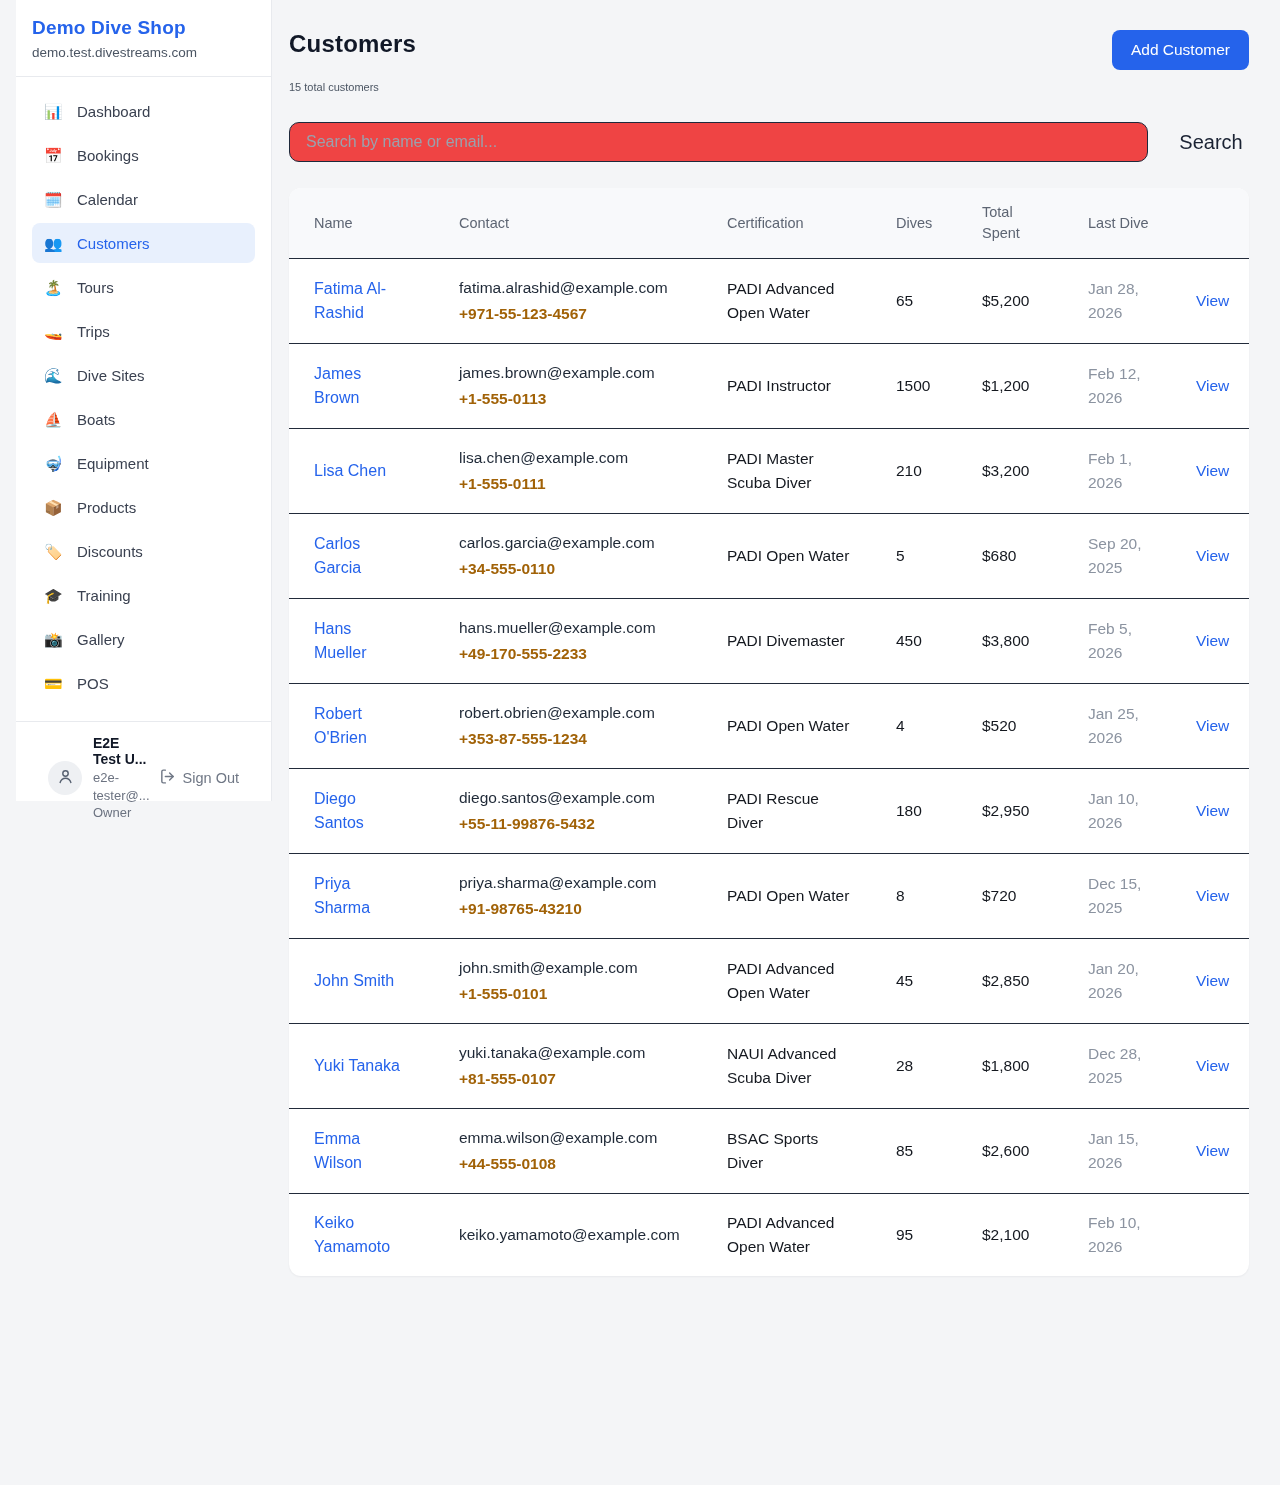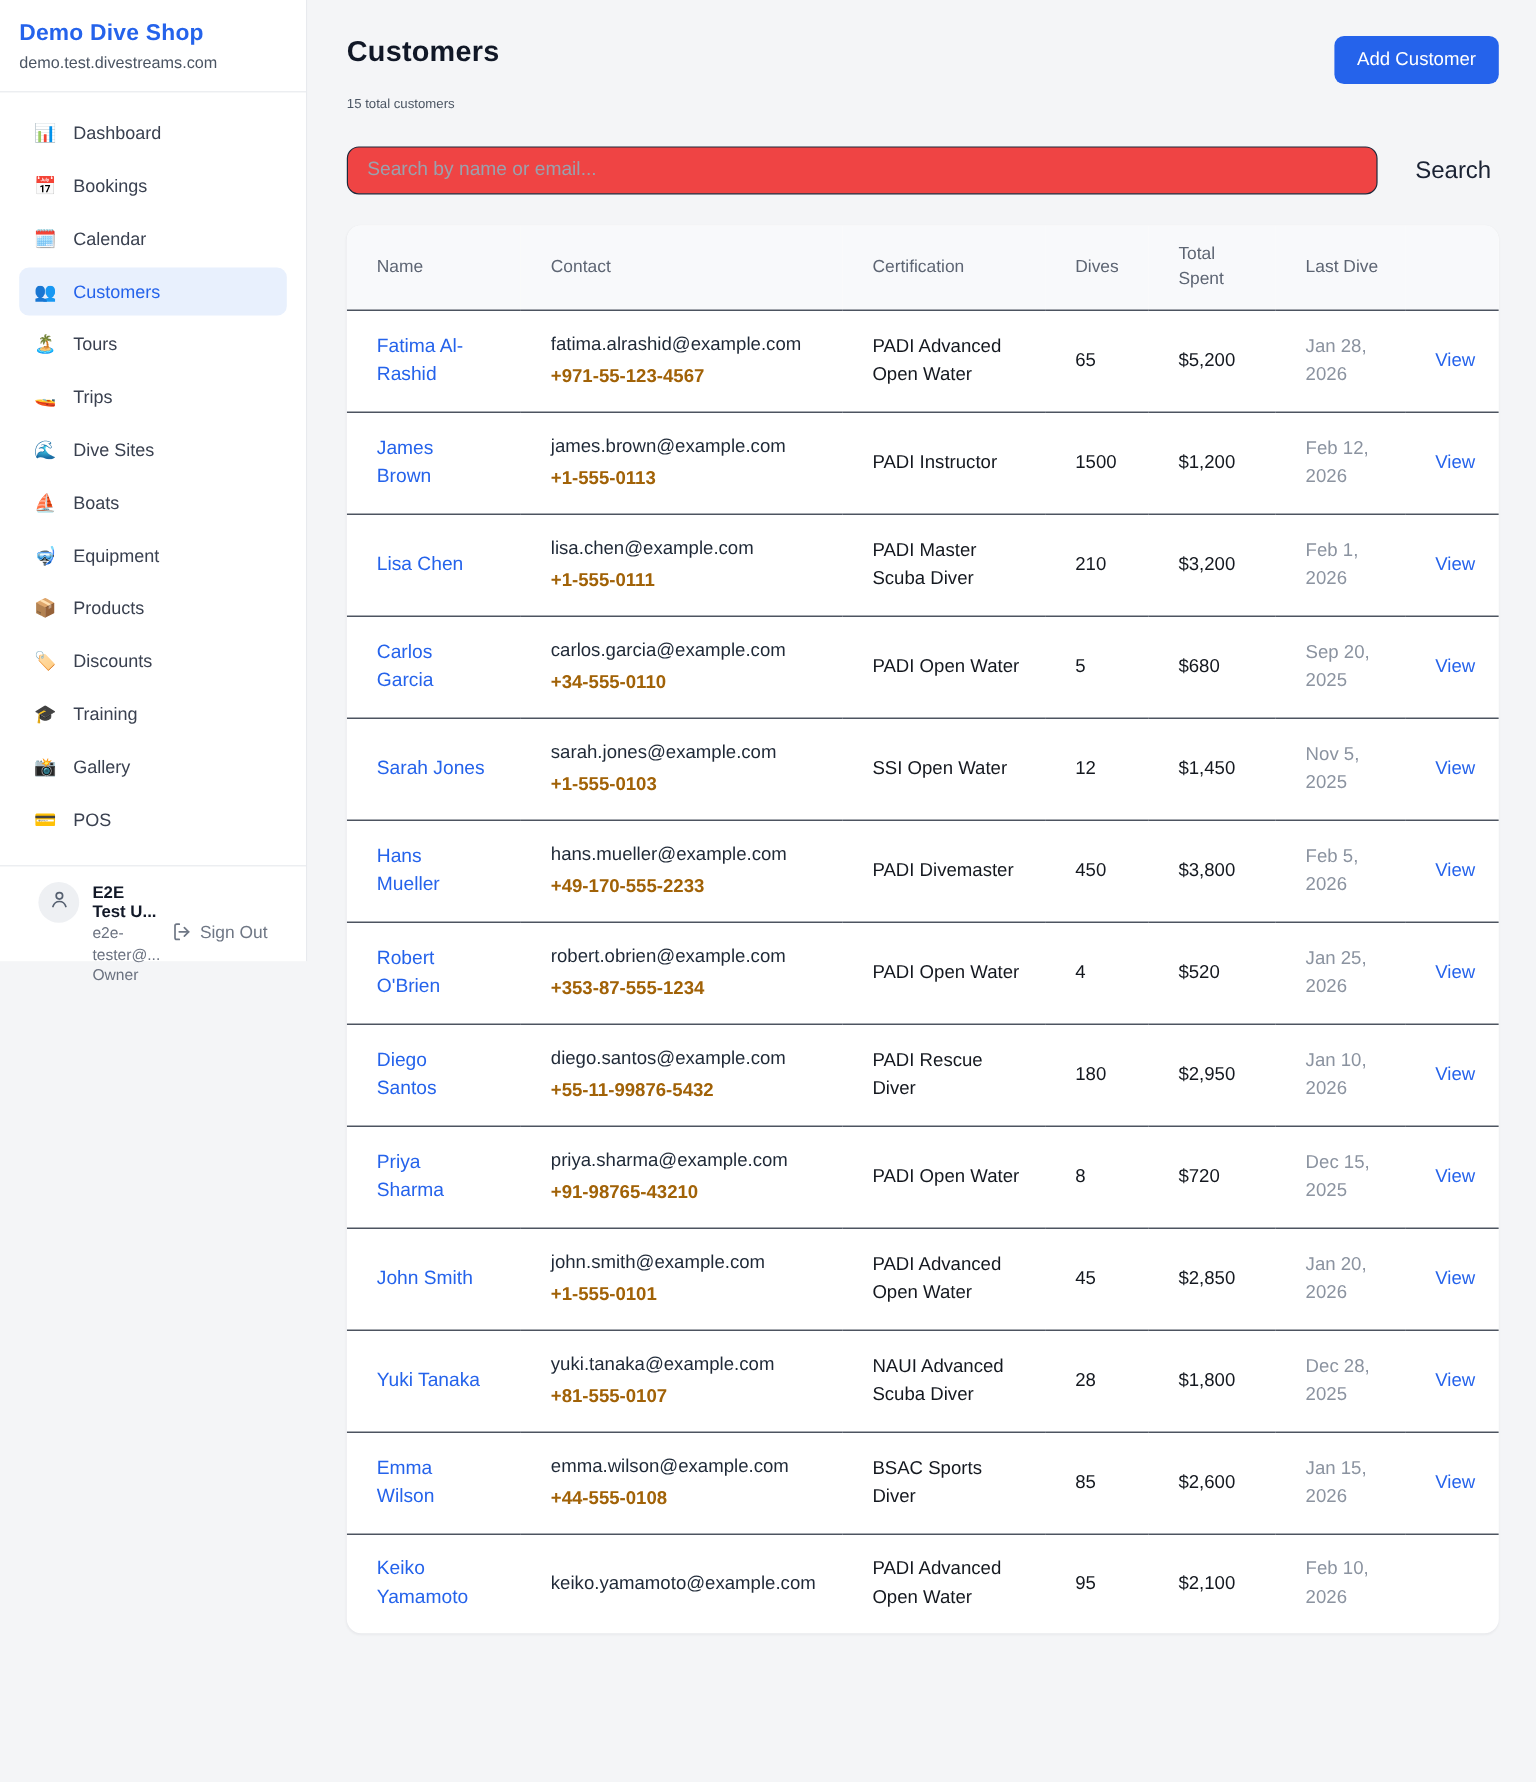--- a/index.html
+++ b/index.html
@@ -6,21 +6,21 @@
   html,body { width:1280px; height:1485px; }
   body {
     font-family: "Liberation Sans", sans-serif;
     background:#f4f5f7;
     color:#111827;
     position:relative;
   }
 
   
   .sidebar {
-    position:absolute; left:0; top:0;
+    position:absolute; left:16px; top:0;
     width:256px; height:801px;
     background:#ffffff;
     border-right:1px solid #e8eaee;
     display:flex; flex-direction:column;
   }
   .brand { padding:17px 16px 16px 16px; border-bottom:1px solid #e8eaee; }
   .brand-name { font-size:19px; font-weight:bold; color:#2563eb; letter-spacing:.2px; }
   .brand-domain { font-size:13.5px; color:#4b5563; margin-top:6px; }
 
   .nav { padding:14px 16px; flex:1; }
@@ -29,21 +29,21 @@
     height:40px; padding:0 12px; margin-bottom:4px;
     border-radius:8px; cursor:pointer;
     font-size:15px; color:#3a4150;
   }
   .nav-item.active { background:#e8f0fd; color:#2563eb; font-weight:500; }
   .nav-icon { width:20px; margin-right:13px; font-size:15px; line-height:1; text-align:center; }
 
   .user-box {
     border-top:1px solid #e8eaee;
     padding:13px 32px;
-    display:flex; gap:11px;
+    display:flex; align-items:center; gap:11px;
   }
   .avatar {
     width:34px; height:34px; border-radius:50%;
     background:#eef0f3; flex:none;
     display:flex; align-items:center; justify-content:center;
   }
   .user-meta { flex:1; min-width:0; }
   .user-name { font-size:14px; font-weight:bold; color:#111827; margin-bottom:2px; }
   .user-email, .user-role { font-size:13px; color:#6b7280; line-height:1.35; }
   .signout {
@@ -288,32 +288,20 @@
               <div class="email">carlos.garcia@example.com</div>
               <div class="phone">+34-555-0110</div>
             </td>
             <td class="c-cert">PADI Open Water</td>
             <td class="c-dives">5</td>
             <td class="c-spent">$680</td>
             <td class="c-last">Sep 20, 2025</td>
             <td class="c-view"><a>View</a></td>
           </tr>
           <tr>
-            <td class="c-name"><a>Sarah Jones</a></td>
-            <td class="c-contact">
-              <div class="email">sarah.jones@example.com</div>
-              <div class="phone">+1-555-0103</div>
-            </td>
-            <td class="c-cert">SSI Open Water</td>
-            <td class="c-dives">12</td>
-            <td class="c-spent">$1,450</td>
-            <td class="c-last">Nov 5, 2025</td>
-            <td class="c-view"><a>View</a></td>
-          </tr>
-          <tr>
             <td class="c-name"><a>Hans Mueller</a></td>
             <td class="c-contact">
               <div class="email">hans.mueller@example.com</div>
               <div class="phone">+49-170-555-2233</div>
             </td>
             <td class="c-cert">PADI Divemaster</td>
             <td class="c-dives">450</td>
             <td class="c-spent">$3,800</td>
             <td class="c-last">Feb 5, 2026</td>
             <td class="c-view"><a>View</a></td>

